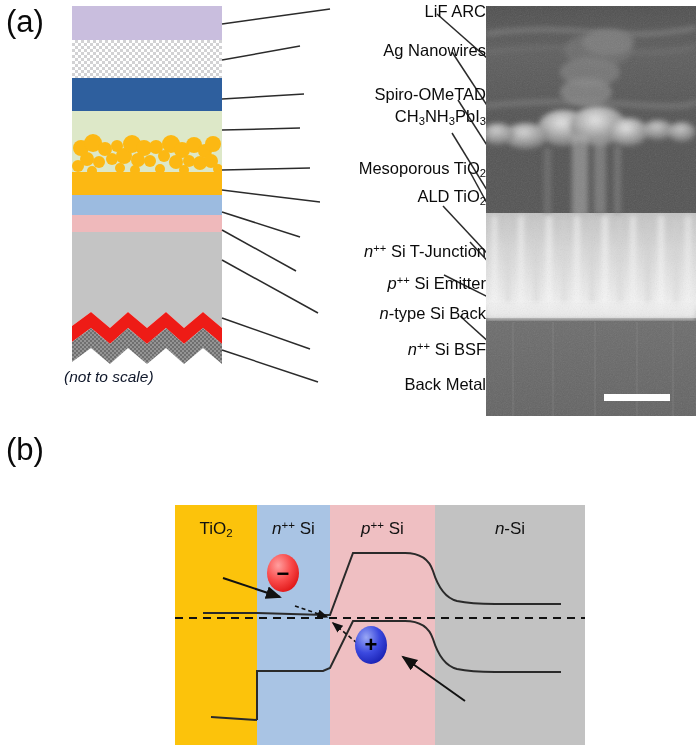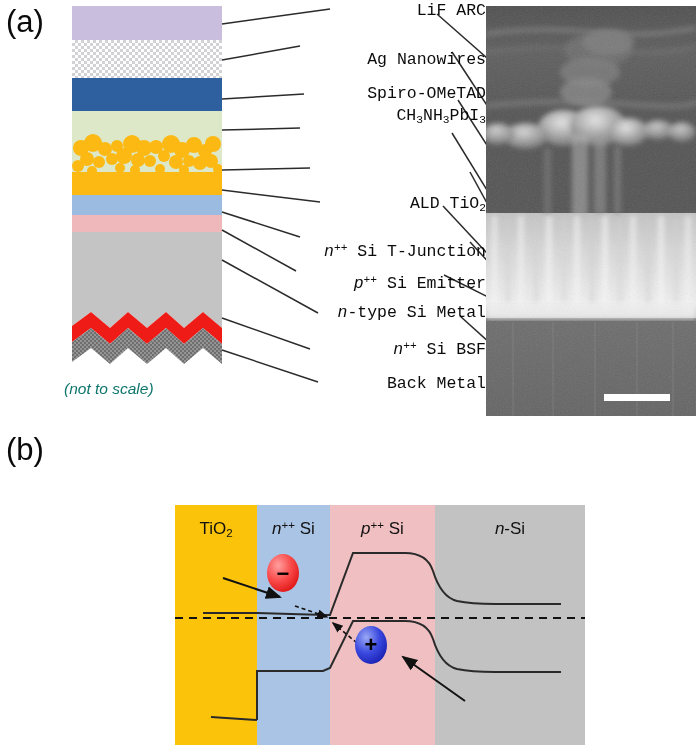--- a/index.html
+++ b/index.html
@@ -19,27 +19,27 @@
     background-image:
       linear-gradient(45deg,#d2d2d4 25%,transparent 25%,transparent 75%,#d2d2d4 75%),
       linear-gradient(45deg,#d2d2d4 25%,transparent 25%,transparent 75%,#d2d2d4 75%);
     background-size:6px 6px;
     background-position:0 0,3px 3px;
   }
 
   #meso-blobs{position:absolute;left:0;width:150px;pointer-events:none;}
   #zigzag{position:absolute;left:0;width:150px;}
 
-  #not-to-scale{position:absolute;left:64px;top:380px;width:190px;
-    font-style:italic;font-size:15.5px;color:#0f766e;white-space:nowrap;}
+  #not-to-scale{position:absolute;left:64px;top:368px;width:190px;
+    font-style:italic;font-size:15.5px;color:#0f172a;white-space:nowrap;}
 
   
   #labels-a{position:absolute;left:230px;top:0;width:256px;height:420px;}
   .lab{position:absolute;right:0;white-space:nowrap;font-size:16.5px;
-       color:#0b0b0b;text-align:right;line-height:1;font-family:Liberation Mono, monospace;}
+       color:#0b0b0b;text-align:right;line-height:1;}
   .lab sub{font-size:0.68em;vertical-align:-0.25em;}
   .lab sup{font-size:0.68em;vertical-align:0.42em;}
   .lab i{font-style:italic;}
 
   #leaders-a{position:absolute;left:0;top:0;width:700px;height:420px;pointer-events:none;}
 
   
   #sem{position:absolute;left:486px;top:6px;width:210px;height:410px;overflow:hidden;
        background:#6a6a6a;}
   #sem svg{display:block;}
@@ -150,27 +150,28 @@
     <line x1="470" y1="172" x2="540" y2="300"></line>
     <line x1="443" y1="206" x2="540" y2="310"></line>
     <line x1="470" y1="242" x2="540" y2="318"></line>
     <line x1="444" y1="275" x2="538" y2="322"></line>
     <line x1="460" y1="316" x2="542" y2="390"></line>
   </g>
 </svg>
 
 <div id="labels-a">
   <div class="lab" style="top:3px;">LiF ARC</div>
-  <div class="lab" style="top:52px;">Ag Nanowires</div>
+  <div class="lab" style="top:42px;">Ag Nanowires</div>
   <div class="lab" style="top:86px;">Spiro-OMeTAD</div>
   <div class="lab" style="top:108px;">CH<sub>3</sub>NH<sub>3</sub>PbI<sub>3</sub></div>
-  <div class="lab" style="top:196px;"><span>ALD TiO</span><sub>2</sub></div>
+  <div class="lab" style="top:160px;"><span>Mesoporous TiO</span><sub>2</sub></div>
+  <div class="lab" style="top:188px;"><span>ALD TiO</span><sub>2</sub></div>
   <div class="lab" style="top:243px;"><i>n</i><sup>++</sup><span> Si T-Junction</span></div>
   <div class="lab" style="top:275px;"><i>p</i><sup>++</sup><span> Si Emitter</span></div>
-  <div class="lab" style="top:305px;"><i>n</i><span>-type Si Metal</span></div>
+  <div class="lab" style="top:305px;"><i>n</i><span>-type Si Back</span></div>
   <div class="lab" style="top:341px;"><i>n</i><sup>++</sup><span> Si BSF</span></div>
   <div class="lab" style="top:376px;">Back Metal</div>
 </div>
 
 <div id="sem">
   <svg width="210" height="410" viewBox="0 0 210 410">
     <defs>
       <linearGradient id="semTop" x1="0" y1="0" x2="0" y2="1">
         <stop offset="0%" stop-color="#4f4f4f"></stop>
         <stop offset="40%" stop-color="#5e5e5e"></stop>

